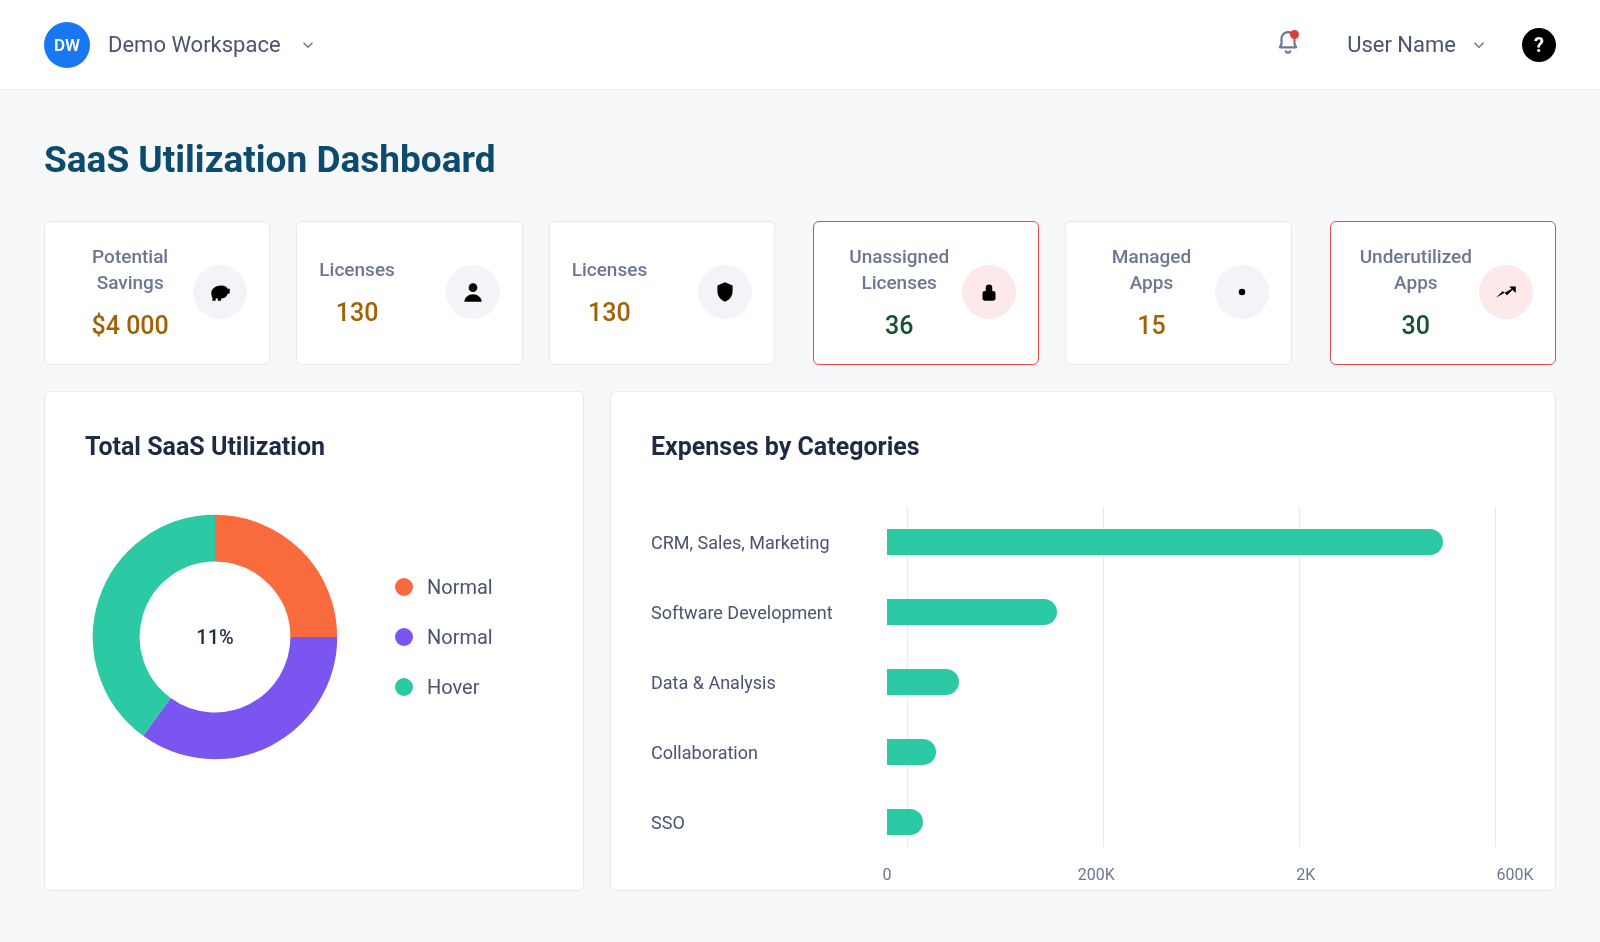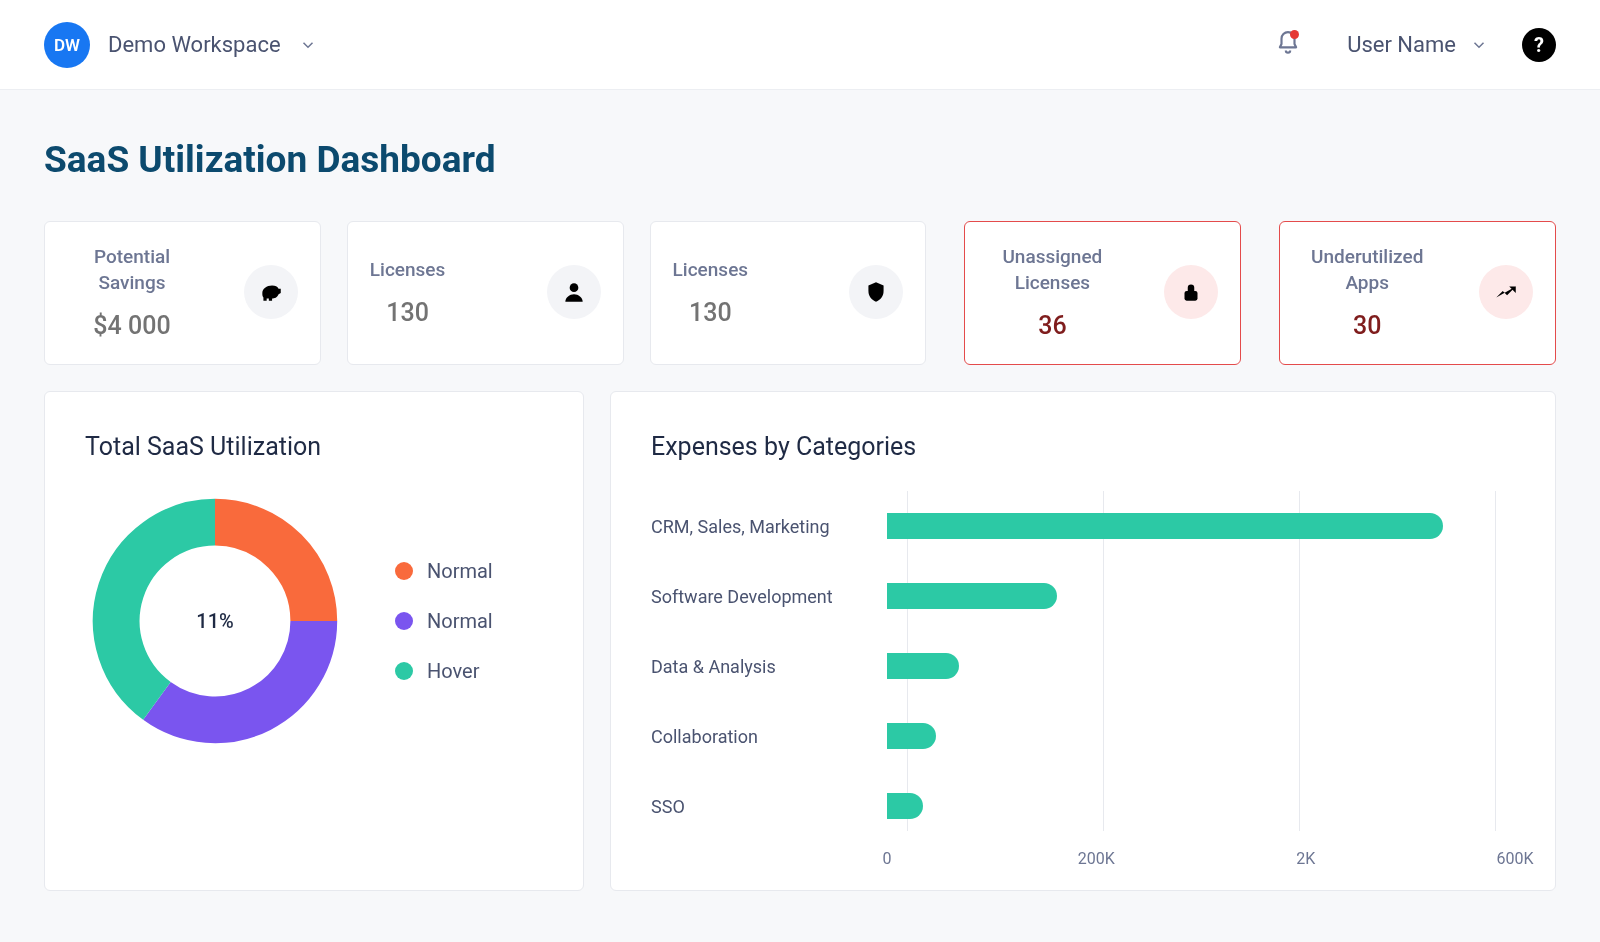--- a/index.html
+++ b/index.html
@@ -72,40 +72,40 @@
     background: #fff;
     border: 1px solid #e7e9ee;
     border-radius: 6px;
     padding: 22px 22px 24px;
     display: flex; align-items: center; justify-content: space-between;
     min-height: 140px;
   }
   .kpi.alert { border-color: #e44b4b; margin-left: 12px; }
   .kpi-left { display: flex; flex-direction: column; gap: 16px; }
   .kpi-label { font-size: 19px; color: #6d7693; font-weight: 500; max-width: 130px; line-height: 1.35; }
-  .kpi-value { font-size: 25px; font-weight: 500; color: #737373; }
-  .kpi.alert .kpi-value { color: #7f1d1d; }
+  .kpi-value { font-size: 25px; font-weight: 500; color: #a16207; }
+  .kpi.alert .kpi-value { color: #14532d; }
   .kpi-icon {
     width: 54px; height: 54px; border-radius: 50%;
     background: #f3f4f7;
     display: flex; align-items: center; justify-content: center;
     flex-shrink: 0;
   }
   .kpi.alert .kpi-icon { background: #fde9e9; }
   .kpi-icon svg { width: 26px; height: 26px; }
 
   
   .charts-row { display: flex; gap: 26px; }
   .card {
     background: #fff;
     border: 1px solid #e7e9ee;
     border-radius: 6px;
     padding: 40px 40px 30px;
   }
-  .card-title { font-size: 25px; font-weight: 400; color: #1f2a44; margin-bottom: 30px; }
+  .card-title { font-size: 25px; font-weight: 700; color: #1f2a44; margin-bottom: 46px; }
 
   .donut-card { width: 540px; height: 500px; }
   .donut-body { display: flex; align-items: center; gap: 50px; margin-top: 20px; }
   .donut-wrap { position: relative; width: 260px; height: 260px; }
   .donut-wrap svg { width: 260px; height: 260px; transform: rotate(-90deg); }
   .donut-center {
     position: absolute; inset: 0;
     display: flex; align-items: center; justify-content: center;
     font-size: 20px; color: #1f2a44; font-weight: 500;
   }
@@ -210,20 +210,31 @@
     </div>
       </div>
       <div class="kpi alert">
     <div class="kpi-left">
       <div class="kpi-label">Unassigned Licenses</div>
       <div class="kpi-value">36</div>
     </div>
     <div class="kpi-icon">
       <svg viewBox="0 0 24 24">
             <use href="#lock-icon"></use>
+          </svg>
+    </div>
+      </div>
+      <div class="kpi">
+    <div class="kpi-left">
+      <div class="kpi-label">Managed Apps</div>
+      <div class="kpi-value">15</div>
+    </div>
+    <div class="kpi-icon">
+      <svg viewBox="0 0 24 24">
+            <use href="#gear-icon"></use>
           </svg>
     </div>
       </div>
       <div class="kpi alert">
     <div class="kpi-left">
       <div class="kpi-label">Underutilized Apps</div>
       <div class="kpi-value">30</div>
     </div>
     <div class="kpi-icon">
       <svg viewBox="0 0 24 24">

